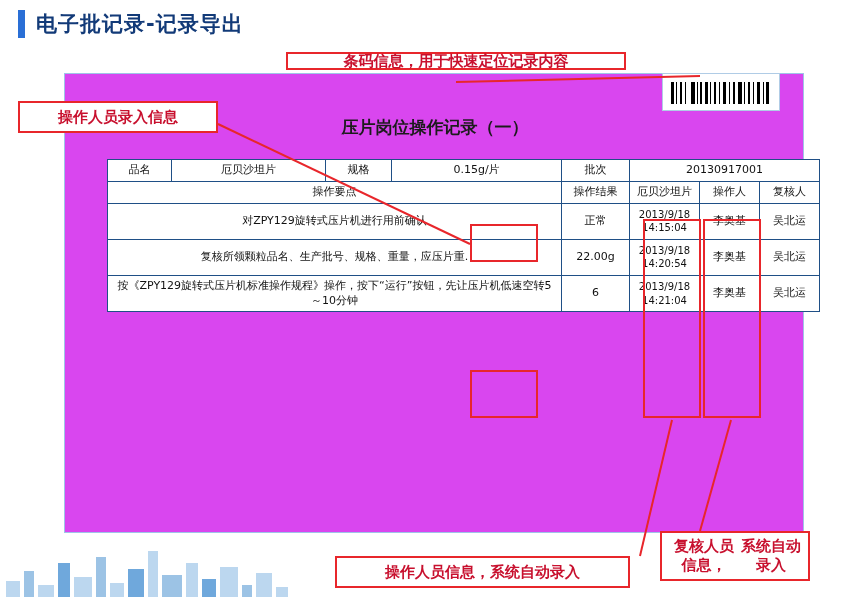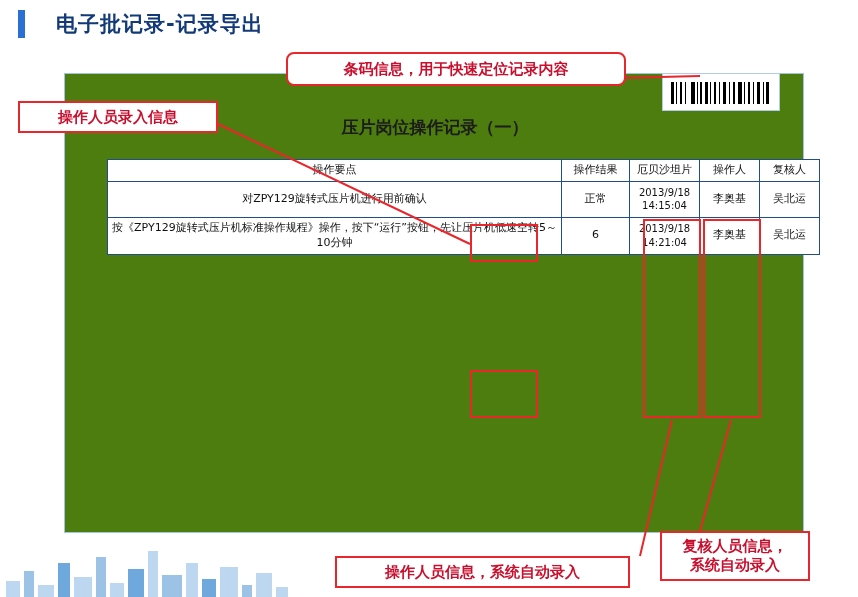--- a/index.html
+++ b/index.html
@@ -33,32 +33,31 @@
   }
   .header-title {
     position: absolute;
     left: 36px;
     top: 10px;
     font-size: 21px;
     font-weight: bold;
     color: #123a78;
     letter-spacing: 1px;
     white-space: nowrap;
-    margin-left: 20px;
   }
 
   
   .doc-panel {
     position: absolute;
     left: 64px;
     top: 73px;
     width: 740px;
     height: 460px;
     border: 1px solid #9fc4e8;
-    background: #4d7c0f;
+    background: #d946ef;
     box-sizing: border-box;
   }
 
   .barcode-box {
     position: absolute;
     left: 662px;
     top: 73px;
     width: 118px;
     height: 38px;
     border: 1px solid #b0cce6;
@@ -125,24 +124,24 @@
     font-weight: bold;
     font-size: 15px;
     text-align: center;
     box-sizing: border-box;
     display: flex;
     align-items: center;
     justify-content: center;
     line-height: 1.25;
     padding: 2px 6px;
   }
-  #callout-barcode   { left: 286px; top: 52px;  width: 340px; height: 34px; border-radius: 8px; }
+  #callout-barcode   { left: 286px; top: 52px;  width: 340px; height: 18px; }
   #callout-operator-entry { left: 18px;  top: 101px; width: 200px; height: 32px; }
   #callout-operator-auto  { left: 335px; top: 556px; width: 295px; height: 32px; }
-  #callout-reviewer-auto  { left: 660px; top: 531px; width: 150px; height: 50px; flex-direction: column; }
+  #callout-reviewer-auto  { left: 660px; top: 531px; width: 150px; height: 50px; flex-direction: row; }
 
   
   .hl {
     position: absolute;
     border: 2px solid #e8262b;
     box-sizing: border-box;
     pointer-events: none;
   }
   #hl-result   { left: 470px; top: 224px; width: 68px; height: 38px; }
   #hl-operator { left: 643px; top: 219px; width: 58px; height: 199px; }
@@ -193,33 +192,48 @@
       <col style="width:66px">
       <col style="width:120px">
       <col style="width:50px">
       <col style="width:68px">
       <col style="width:70px">
       <col style="width:60px">
       <col style="width:60px">
     </colgroup>
 
     <tbody>
+        <tr>
+      <td>品名</td>
+      <td>厄贝沙坦片</td>
+      <td>规格</td>
+      <td colspan="2">0.15g/片</td>
+      <td>批次</td>
+      <td colspan="3">20130917001</td>
+    </tr>
 
     <tr class="h-row">
       <td colspan="5">操作要点</td>
       <td>操作结果</td>
       <td>厄贝沙坦片</td>
       <td>操作人</td>
       <td>复核人</td>
     </tr>
 
     <tr class="tall">
       <td colspan="5">对ZPY129旋转式压片机进行用前确认</td>
       <td>正常</td>
       <td class="small">2013/9/18 14:15:04</td>
+      <td>李奥基</td>
+      <td>吴北运</td>
+    </tr>
+    <tr class="tall">
+      <td colspan="5">复核所领颗粒品名、生产批号、规格、重量，应压片重.</td>
+      <td>22.00g</td>
+      <td class="small">2013/9/18 14:20:54</td>
       <td>李奥基</td>
       <td>吴北运</td>
     </tr>
     <tr class="tall">
       <td colspan="5" class="td-left">按《ZPY129旋转式压片机标准操作规程》操作，按下“运行”按钮，先让压片机低速空转5～10分钟</td>
       <td>6</td>
       <td class="small">2013/9/18 14:21:04</td>
       <td>李奥基</td>
       <td>吴北运</td>
     </tr>

